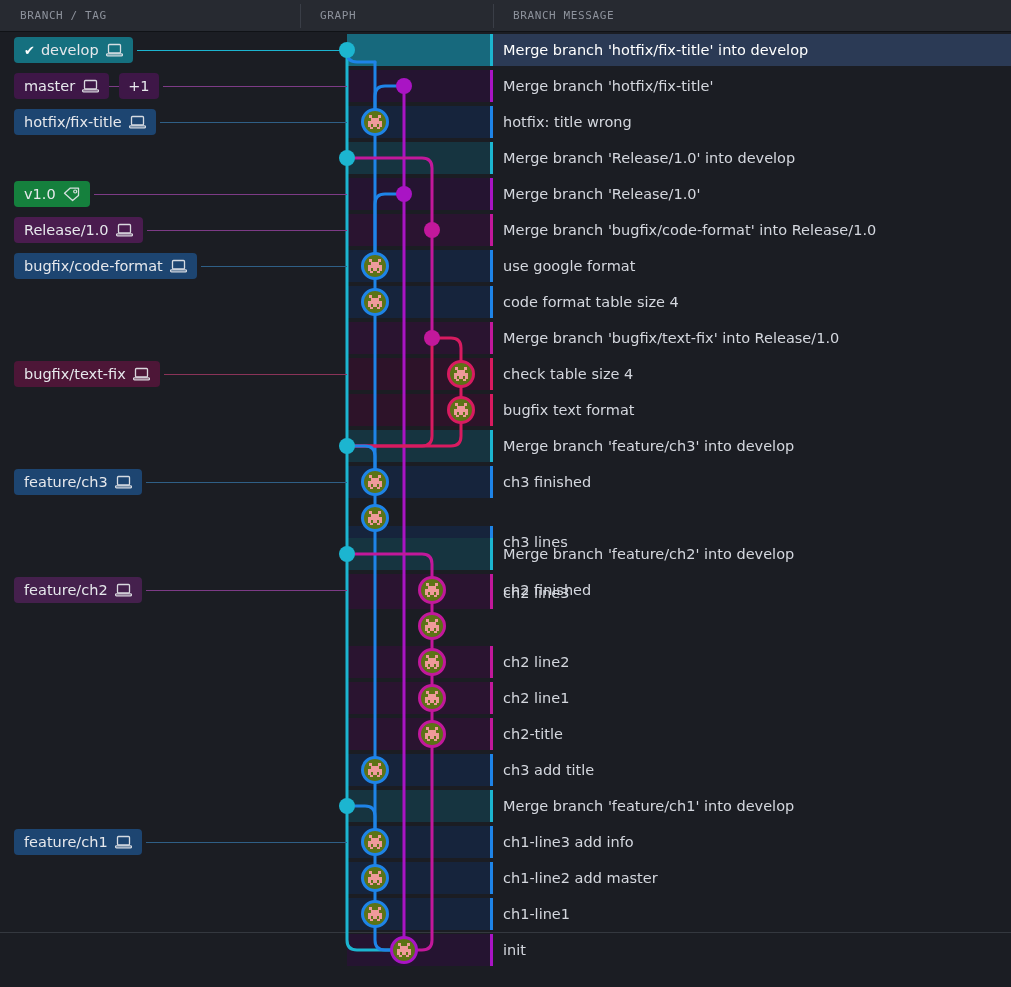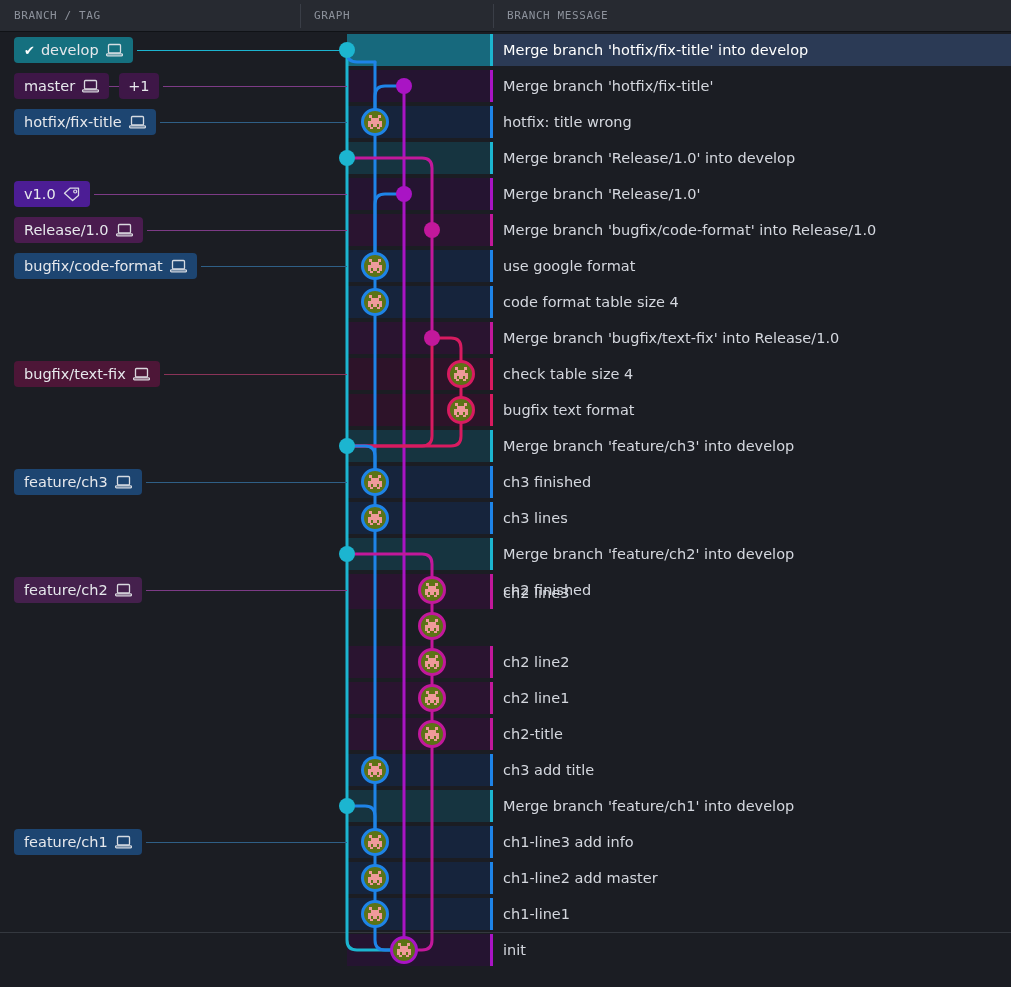--- a/index.html
+++ b/index.html
@@ -17,21 +17,21 @@
     position:absolute;left:0;top:0;width:1011px;height:32px;
     background:#272a31;
     border-bottom:1px solid #101216;
     box-sizing:border-box;
   }
   .header .hcell{
     position:absolute;top:0;height:31px;line-height:31px;
     font-family:"DejaVu Sans Mono","Liberation Mono",monospace;
     font-size:11px;letter-spacing:.6px;color:#8d929c;
     box-sizing:border-box;
-    padding-left:14px;
+    padding-left:20px;
     white-space:nowrap;
   }
   .header .divider{
     position:absolute;top:4px;height:24px;width:1px;background:#3a3e47;
   }
 
   
   .rows{position:absolute;left:0;top:32px;width:1011px;height:955px;}
   .row{
     position:absolute;left:0;width:933px;height:36px;box-sizing:border-box;
@@ -150,21 +150,21 @@
       <div class="row" style="top: 396px;">
         <div class="tint" style="background: rgb(22, 52, 64);"></div>
         <div class="bar" style="background: rgb(28, 181, 208);"></div>
         <div class="msg">Merge branch 'feature/ch3' into develop</div>
       </div>
       <div class="row" style="top: 432px;">
         <div class="tint" style="background: rgb(22, 36, 60);"></div>
         <div class="bar" style="background: rgb(30, 132, 232);"></div>
         <div class="msg">ch3 finished</div>
       </div>
-      <div class="row" style="top: 468px;">
+      <div class="row" style="top: 492px;">
         <div class="tint" style="background: rgb(22, 36, 60);"></div>
         <div class="bar" style="background: rgb(30, 132, 232);"></div>
         <div class="msg">ch3 lines</div>
       </div>
       <div class="row" style="top: 504px;">
         <div class="tint" style="background: rgb(22, 52, 64);"></div>
         <div class="bar" style="background: rgb(28, 181, 208);"></div>
         <div class="msg">Merge branch 'feature/ch2' into develop</div>
       </div>
       <div class="row" style="top: 540px;">
@@ -522,21 +522,21 @@
       <div class="ref" style="left: 14px; top: 77px; background: rgb(29, 69, 113);">
         <span>hotfix/fix-title</span>
         <span class="gl">
           <svg width="17" height="14" viewBox="0 0 17 14">
   <rect x="2.5" y="1.5" width="12" height="8.5" rx="1" fill="none" stroke="#e6e8ec" stroke-width="1.3"></rect>
   <rect x="0.5" y="10.8" width="16" height="2" rx="1" fill="none" stroke="#e6e8ec" stroke-width="1.2"></rect>
 </svg>
         </span>
       </div>
       <div class="reflink" style="left: 159.656px; top: 90px; width: 187.344px; background: rgb(47, 95, 134);"></div>
-      <div class="ref" style="left: 14px; top: 149px; background: #4c1d95;">
+      <div class="ref" style="left: 14px; top: 149px; background: #15803d;">
         <span>v1.0</span>
         <span class="gl">
           <svg width="17" height="15" viewBox="0 0 17 15">
   <path d="M1.5 6.2 L7 1.2 L15.5 1.2 L15.5 8.6 L9.6 13.6 Z" fill="none" stroke="#e6e8ec" stroke-width="1.3" stroke-linejoin="round"></path>
   <circle cx="12.2" cy="4.5" r="1.5" fill="none" stroke="#e6e8ec" stroke-width="1.2"></circle>
 </svg>
         </span>
       </div>
       <div class="reflink" style="left: 93.6562px; top: 162px; width: 253.344px; background: rgb(125, 59, 134);"></div>
       <div class="ref" style="left: 14px; top: 185px; background: rgb(74, 28, 79);">

